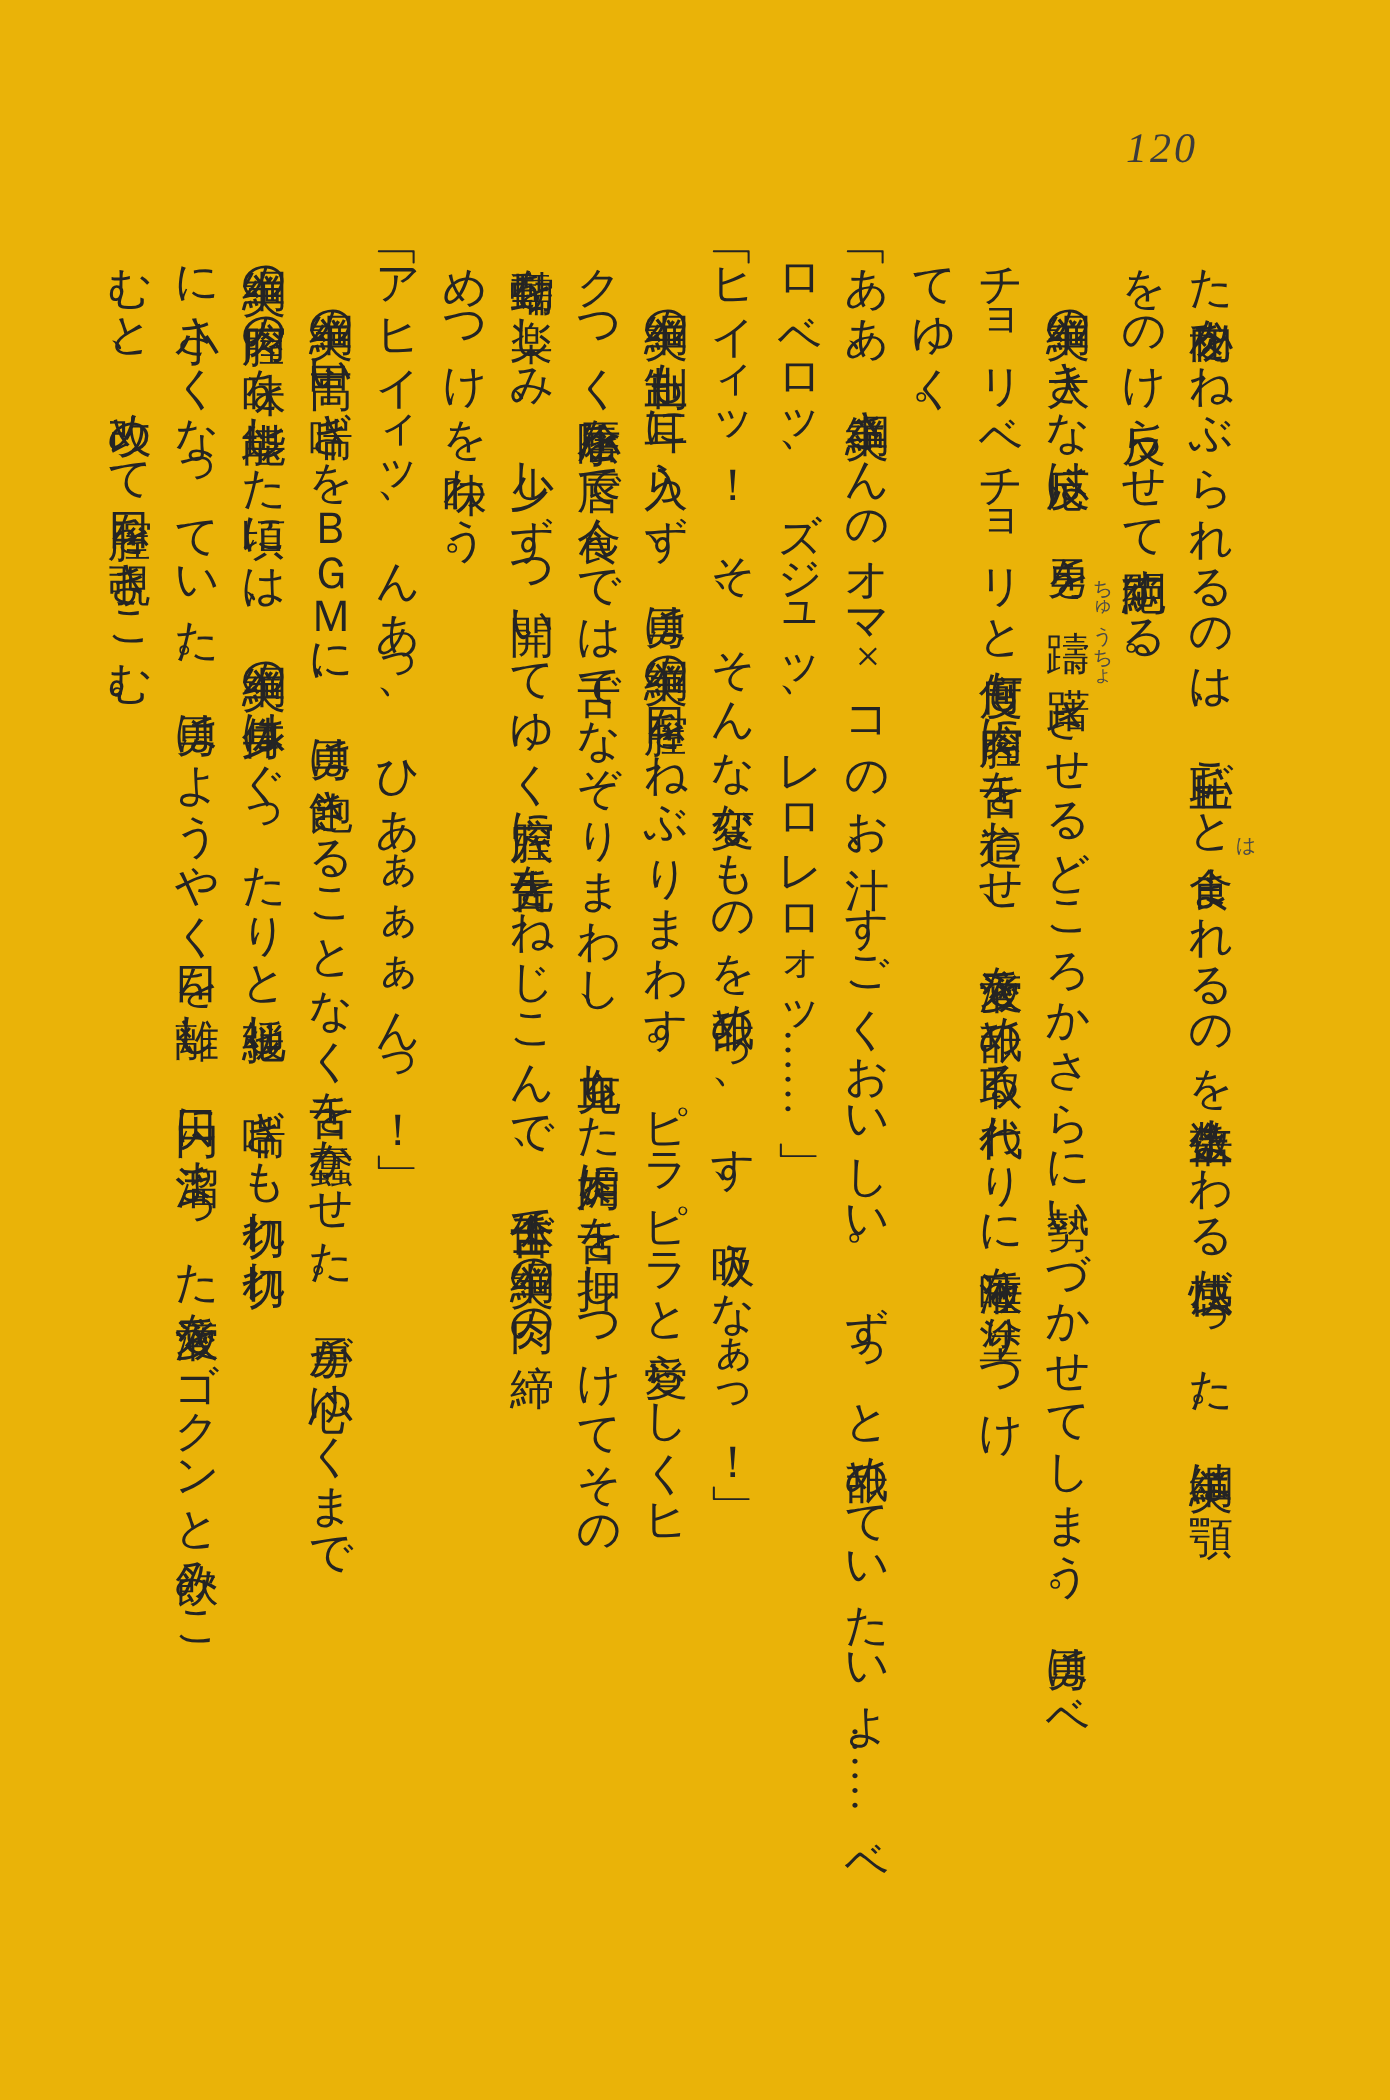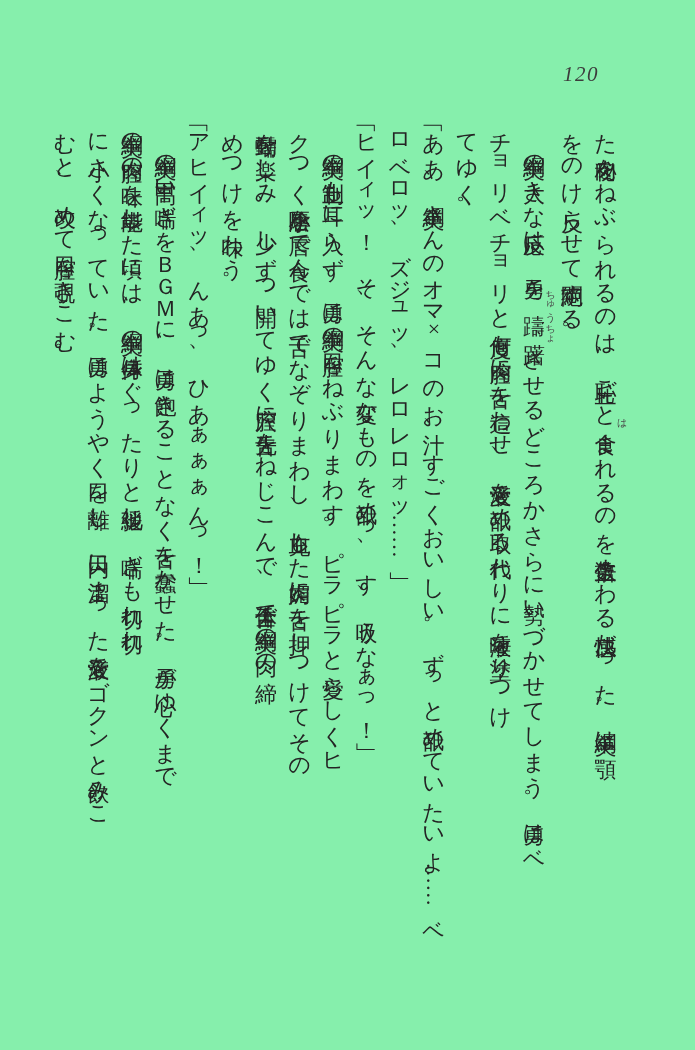--- a/index.html
+++ b/index.html
@@ -4,21 +4,21 @@
 <style>
   html, body { margin: 0; padding: 0; }
   body {
     width: 695px; height: 1050px;
     background: #f7f7f5;
     font-family: "Liberation Serif", "DejaVu Serif", serif;
   }
   .page {
     position: relative;
     width: 695px; height: 1050px;
-    background: #86efac;
+    background: #eab308;
     color: #242424;
     overflow: hidden;
   }
   .page-number {
     position: absolute;
     top: 62px; left: 563px;
     font-style: italic;
     font-size: 21px;
     letter-spacing: 1.5px;
     color: #3c3c3c;

